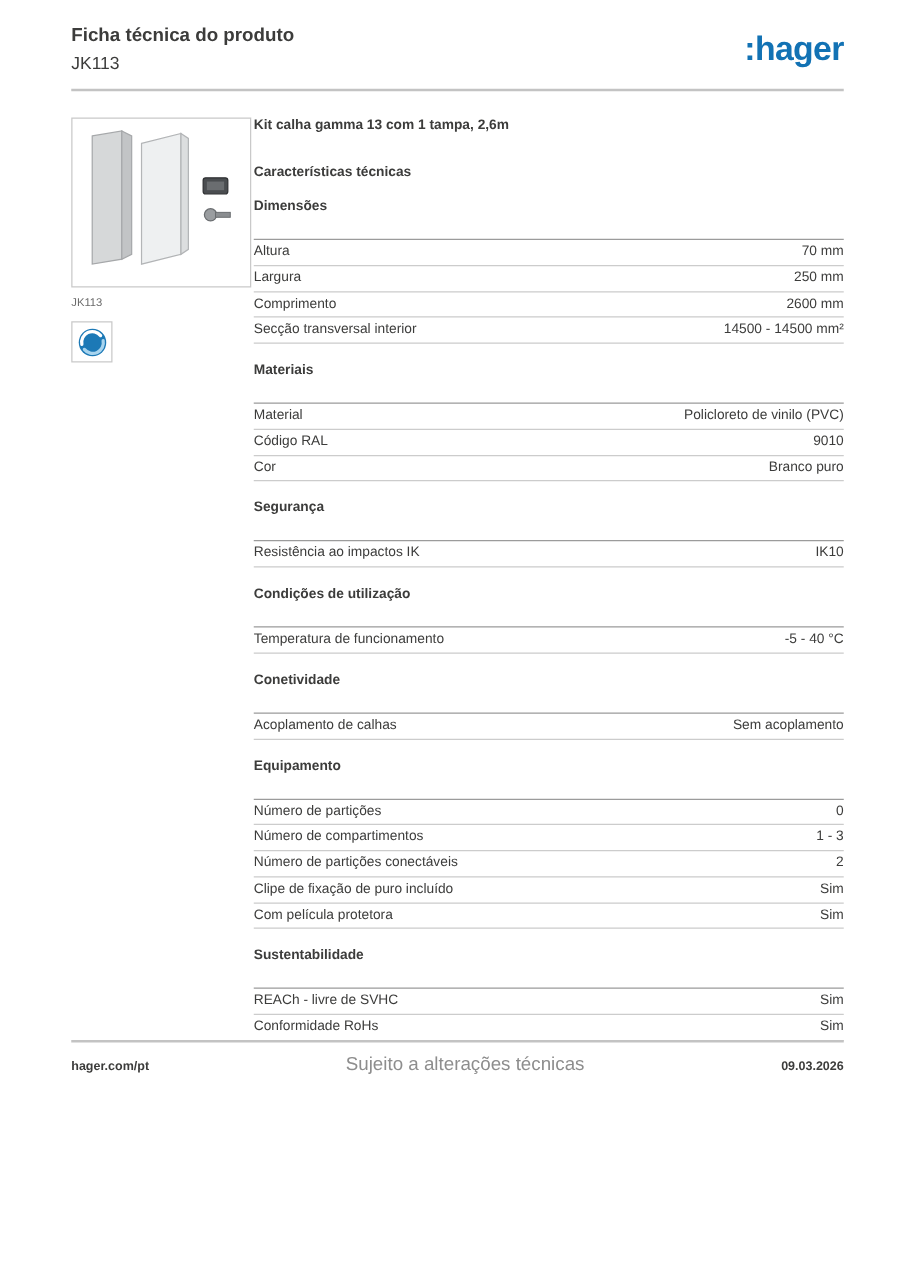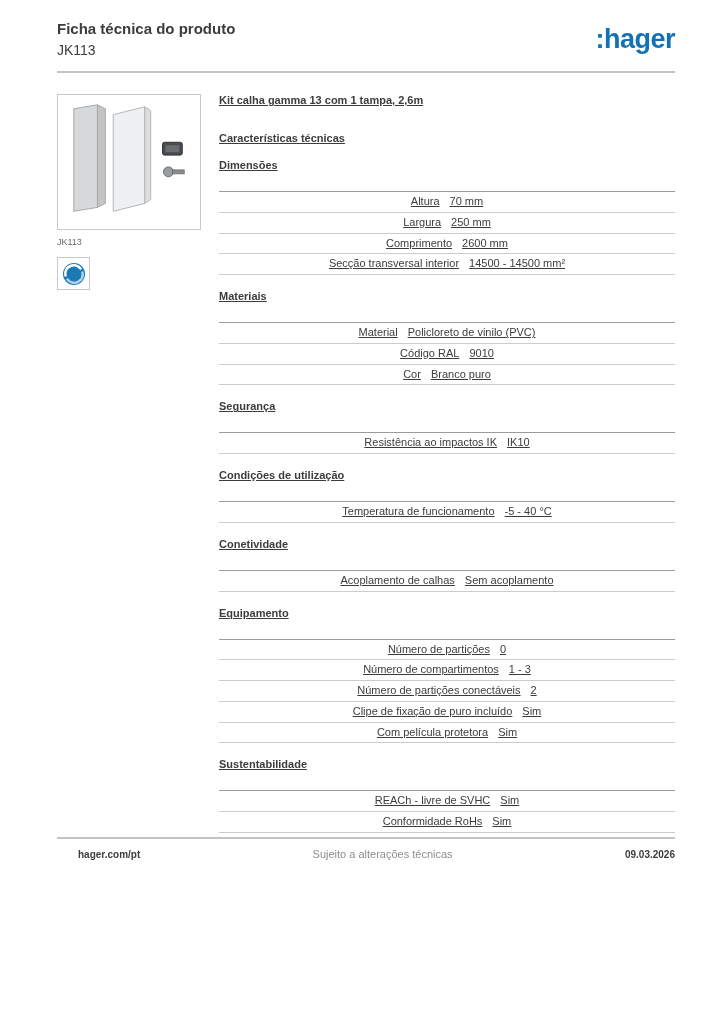--- a/index.html
+++ b/index.html
@@ -21,36 +21,36 @@
   .logo{font-size:27px;font-weight:bold;color:var(--blue);line-height:1;letter-spacing:-0.5px;margin-top:6px;}
   .hdr-rule{border:none;border-top:2px solid var(--line-rule);margin:13px 0 0 0;}
 
   
   .content{display:flex;margin-top:21px;}
   .left-col{width:146px;flex:none;}
   .img-box{width:144px;height:136px;border:1px solid #c9c9c9;background:#fff;display:flex;align-items:center;justify-content:center;}
   .img-caption{font-size:9px;color:#6b6b6b;margin-top:7px;}
   .eco-box{width:33px;height:33px;border:1px solid #c9c9c9;margin-top:10px;display:flex;align-items:center;justify-content:center;}
 
-  .right-col{flex:1;margin-left:16px;min-width:0;text-decoration:underline;}
+  .right-col{flex:1;margin-left:0;min-width:0;}
   .prod-name{font-size:11px;font-weight:bold;line-height:1.2;}
   .char-title{font-size:11px;font-weight:bold;margin-top:25px;}
 
   section{margin:0;}
   section h3{font-size:11px;font-weight:bold;margin:15px 0 0 0;padding-bottom:20px;border-bottom:1px solid var(--line-mid);}
-  .row{display:flex;justify-content:center;align-items:baseline;font-size:11px;padding:3px 0 3px 0;border-bottom:1px solid var(--line-light);line-height:1.25;}
+  .row{display:flex;justify-content:space-between;align-items:baseline;font-size:11px;padding:3px 0 3px 0;border-bottom:1px solid var(--line-light);line-height:1.25;}
   .row .lbl{padding-right:10px;}
   .row .val{text-align:right;white-space:nowrap;}
 
   
   .footer{position:absolute;left:57px;right:49px;bottom:16px;}
   .footer-rule{border:none;border-top:2px solid var(--line-rule);margin:0 0 9px 0;}
-  .footer-row{display:flex;justify-content:space-between;align-items:baseline;margin-left:21px;}
+  .footer-row{display:flex;justify-content:space-between;align-items:baseline;}
   .f-left{font-size:10px;font-weight:bold;}
-  .f-center{font-size:11px;color:#8d8d8d;}
+  .f-center{font-size:15px;color:#8d8d8d;}
   .f-right{font-size:10px;font-weight:bold;}
 </style>
 </head>
 <body>
 
 <div class="page">
 
   <div class="hdr">
     <div>
       <h1 class="hdr-title">Ficha técnica do produto</h1>

